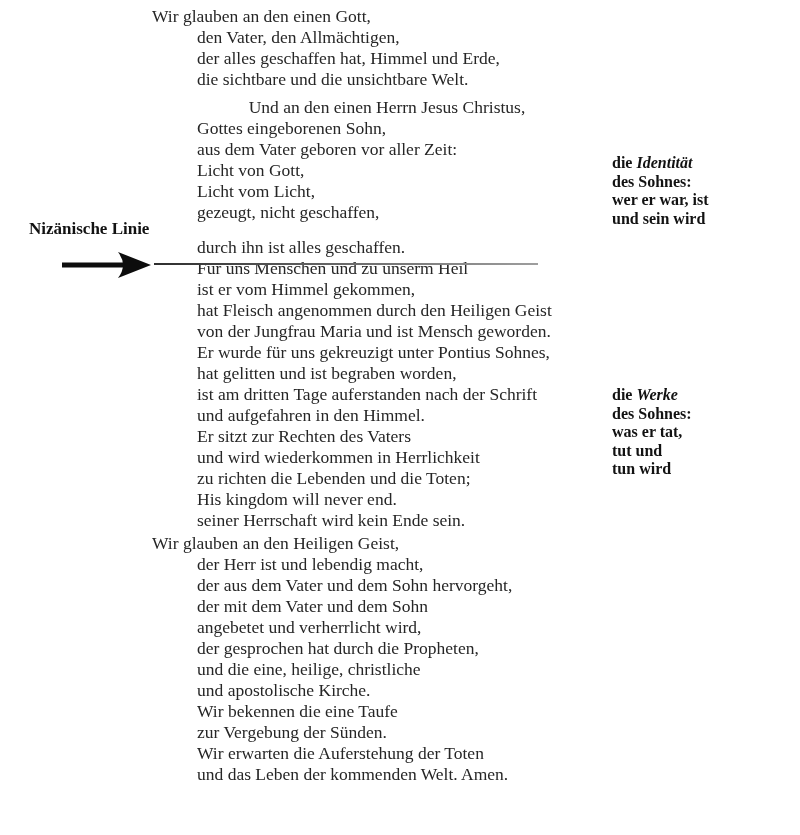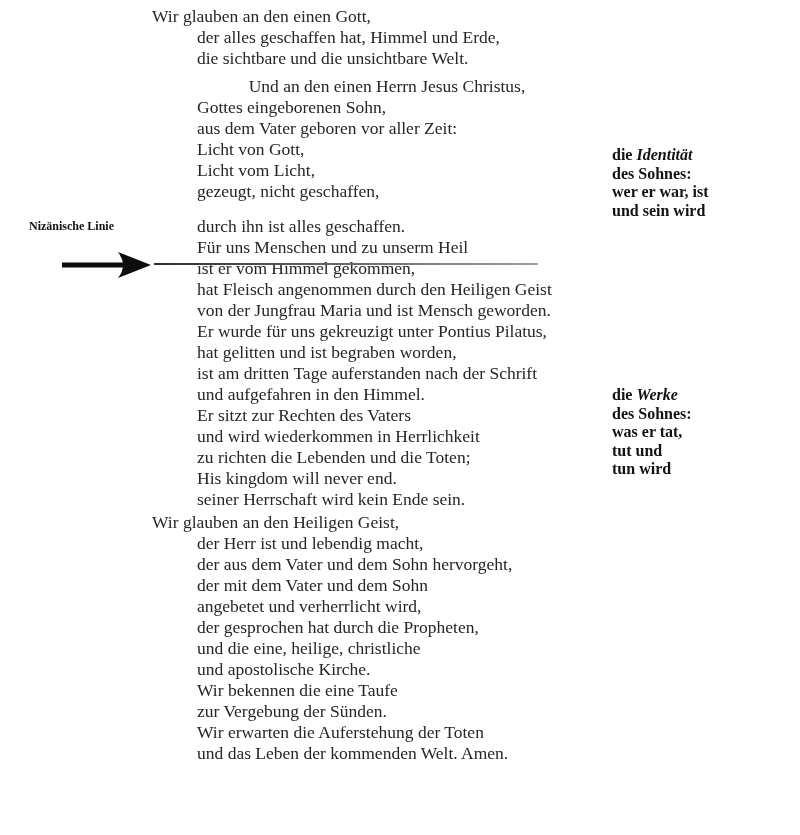--- a/index.html
+++ b/index.html
@@ -43,64 +43,65 @@
     position: absolute;
     left: 62px;
     top: 251px;
     width: 90px;
     height: 28px;
   }
   .nicene-label {
     position: absolute;
     left: 29px;
     top: 219px;
-    font-size: 12px;
+    font-size: 17px;
     font-weight: bold;
     color: var(--annotation-color, #121212);
     white-space: nowrap;
   }
 
   
   .note {
     position: absolute;
     left: 612px;
     color: var(--annotation-color, #121212);
     font-weight: bold;
   }
-  .note-identity { top: 146px; }
+  .note-identity { top: 154px; }
   .note-works    { top: 386px; }
   .note-line {
     font-size: 16px;
     line-height: 18.5px;
     white-space: nowrap;
   }
   .note-line em { font-style: italic; font-weight: bold; }
 </style>
 </head>
 <body>
 
 <div class="page">
 
   <div class="creed">
 
   <div class="creed-line indent-0">Wir glauben an den einen Gott,</div>
+      <div class="creed-line indent-1">den Vater, den Allmächtigen,</div>
       <div class="creed-line indent-1">der alles geschaffen hat, Himmel und Erde,</div>
       <div class="creed-line indent-1">die sichtbare und die unsichtbare Welt.</div>
       <div class="creed-line indent-0" style="margin-top: 7px; text-align: center;">Und an den einen Herrn Jesus Christus,</div>
       <div class="creed-line indent-1">Gottes eingeborenen Sohn,</div>
       <div class="creed-line indent-1">aus dem Vater geboren vor aller Zeit:</div>
       <div class="creed-line indent-1">Licht von Gott,</div>
       <div class="creed-line indent-1">Licht vom Licht,</div>
       <div class="creed-line indent-1">gezeugt, nicht geschaffen,</div>
       <div class="creed-line indent-1" style="margin-top: 14px;">durch ihn ist alles geschaffen.</div>
       <div class="creed-line indent-1">Für uns Menschen und zu unserm Heil</div>
       <div class="creed-line indent-1">ist er vom Himmel gekommen,</div>
       <div class="creed-line indent-1">hat Fleisch angenommen durch den Heiligen Geist</div>
       <div class="creed-line indent-1">von der Jungfrau Maria und ist Mensch geworden.</div>
-      <div class="creed-line indent-1">Er wurde für uns gekreuzigt unter Pontius Pilatus,</div>
+      <div class="creed-line indent-1">Er wurde für uns gekreuzigt unter Pontius Sohnes,</div>
       <div class="creed-line indent-1">hat gelitten und ist begraben worden,</div>
       <div class="creed-line indent-1">ist am dritten Tage auferstanden nach der Schrift</div>
       <div class="creed-line indent-1">und aufgefahren in den Himmel.</div>
       <div class="creed-line indent-1">Er sitzt zur Rechten des Vaters</div>
       <div class="creed-line indent-1">und wird wiederkommen in Herrlichkeit</div>
       <div class="creed-line indent-1">zu richten die Lebenden und die Toten;</div>
       <div class="creed-line indent-1">His kingdom will never end.</div>
       <div class="creed-line indent-1">seiner Herrschaft wird kein Ende sein.</div>
       <div class="creed-line indent-0" style="margin-top: 2px;">Wir glauben an den Heiligen Geist,</div>
       <div class="creed-line indent-1">der Herr ist und lebendig macht,</div>

